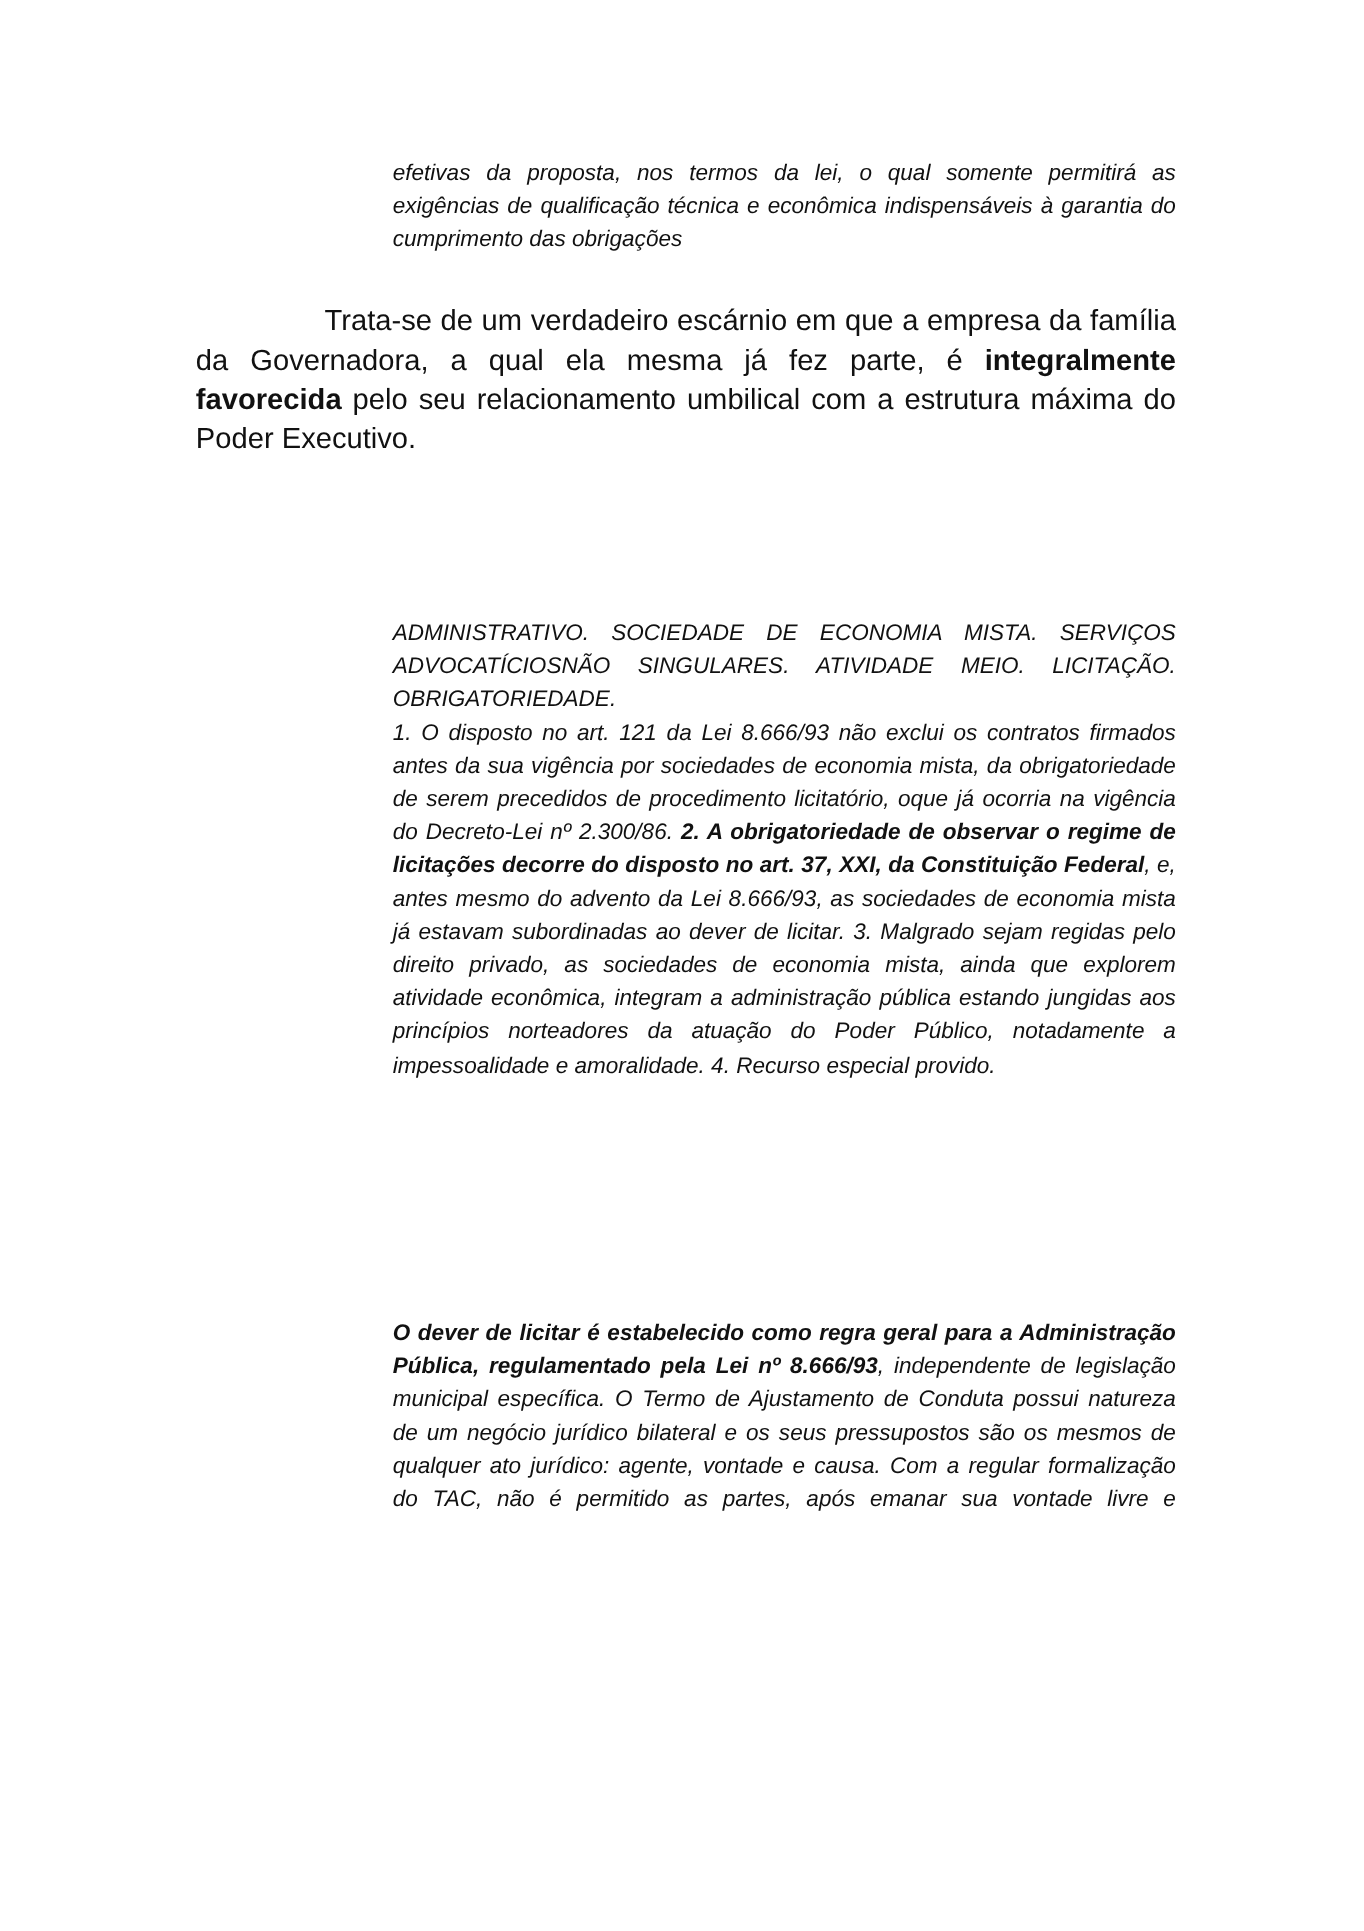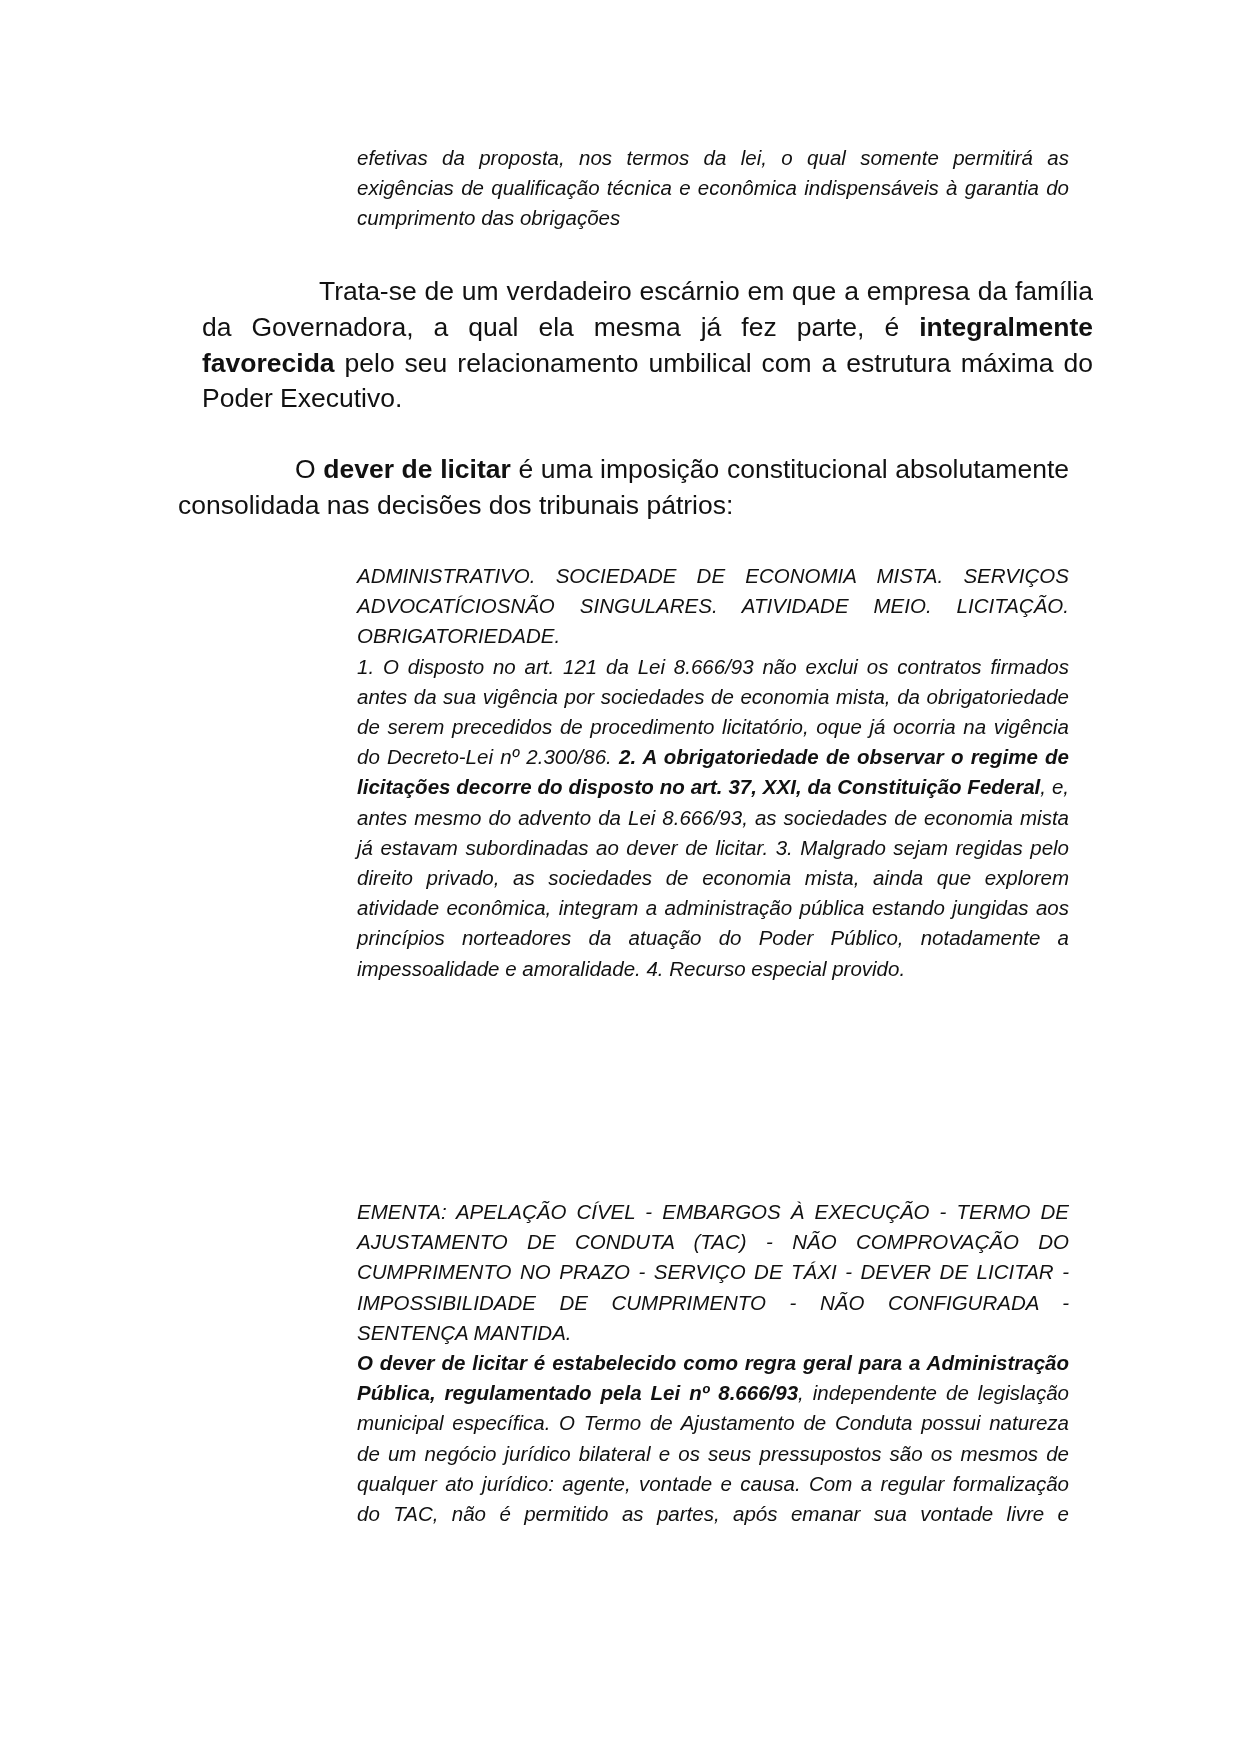--- a/index.html
+++ b/index.html
@@ -37,42 +37,40 @@
       left: 178px;
       width: 891px;
       font-size: 26.5px;
       line-height: 35.8px;
       text-align: justify;
       margin: 0;
     }
     .indent { text-indent: 117px; }
     b, strong { font-weight: bold; }
     .q1 { top: 143px; }
-    .p1 { top: 274px; margin-left: 24px; }
+    .p1 { top: 274px; }
     .p2 { top: 452px; }
     .q2 { top: 561px; }
     .q3 { top: 1197px; }
     .last-line-justify { text-align-last: justify; }
   </style>
 </head>
 <body>
 
 <div class="page">
 
   <div class="quote q1">
     <p>efetivas da proposta, nos termos da lei, o qual somente permitirá as exigências de qualificação técnica e econômica indispensáveis à garantia do cumprimento das obrigações</p>
   </div>
 
   <p class="body-para p1 indent"><span>Trata-se de um verdadeiro escárnio em que a empresa da família da Governadora, a qual ela mesma já fez parte, é </span><b>integralmente favorecida</b><span> pelo seu relacionamento umbilical com a estrutura máxima do Poder Executivo.</span></p>
 
-  <p class="body-para p2 indent"><span>O </span><b>dever de licitar</b><span> é uma imposição constitucional absolutamente consolidada nas decisões dos tribunais pátrios:</span></p>
 
   <div class="quote q2">
     <p>ADMINISTRATIVO. SOCIEDADE DE ECONOMIA MISTA. SERVIÇOS ADVOCATÍCIOSNÃO SINGULARES. ATIVIDADE MEIO. LICITAÇÃO. OBRIGATORIEDADE.</p>
     <p><span>1. O disposto no art. 121 da Lei 8.666/93 não exclui os contratos firmados antes da sua vigência por sociedades de economia mista, da obrigatoriedade de serem precedidos de procedimento licitatório, oque já ocorria na vigência do Decreto-Lei nº 2.300/86. </span><b>2. A obrigatoriedade de observar o regime de licitações decorre do disposto no art. 37, XXI, da Constituição Federal</b><span>, e, antes mesmo do advento da Lei 8.666/93, as sociedades de economia mista já estavam subordinadas ao dever de licitar. 3. Malgrado sejam regidas pelo direito privado, as sociedades de economia mista, ainda que explorem atividade econômica, integram a administração pública estando jungidas aos princípios norteadores da atuação do Poder Público, notadamente a impessoalidade e amoralidade. 4. Recurso especial provido.</span></p>
   </div>
 
   <div class="quote q3">
-    <p>EMENTA: APELAÇÃO CÍVEL - EMBARGOS À EXECUÇÃO - TERMO DE AJUSTAMENTO DE CONDUTA (TAC) - NÃO COMPROVAÇÃO DO CUMPRIMENTO NO PRAZO - SERVIÇO DE TÁXI - DEVER DE LICITAR - IMPOSSIBILIDADE DE CUMPRIMENTO - NÃO CONFIGURADA - SENTENÇA MANTIDA.</p>
     <p class="last-line-justify"><b>O dever de licitar é estabelecido como regra geral para a Administração Pública, regulamentado pela Lei nº 8.666/93</b><span>, independente de legislação municipal específica. O Termo de Ajustamento de Conduta possui natureza de um negócio jurídico bilateral e os seus pressupostos são os mesmos de qualquer ato jurídico: agente, vontade e causa. Com a regular formalização do TAC, não é permitido as partes, após emanar sua vontade livre e</span></p>
   </div>
 
 </div>
 
 </body></html>

